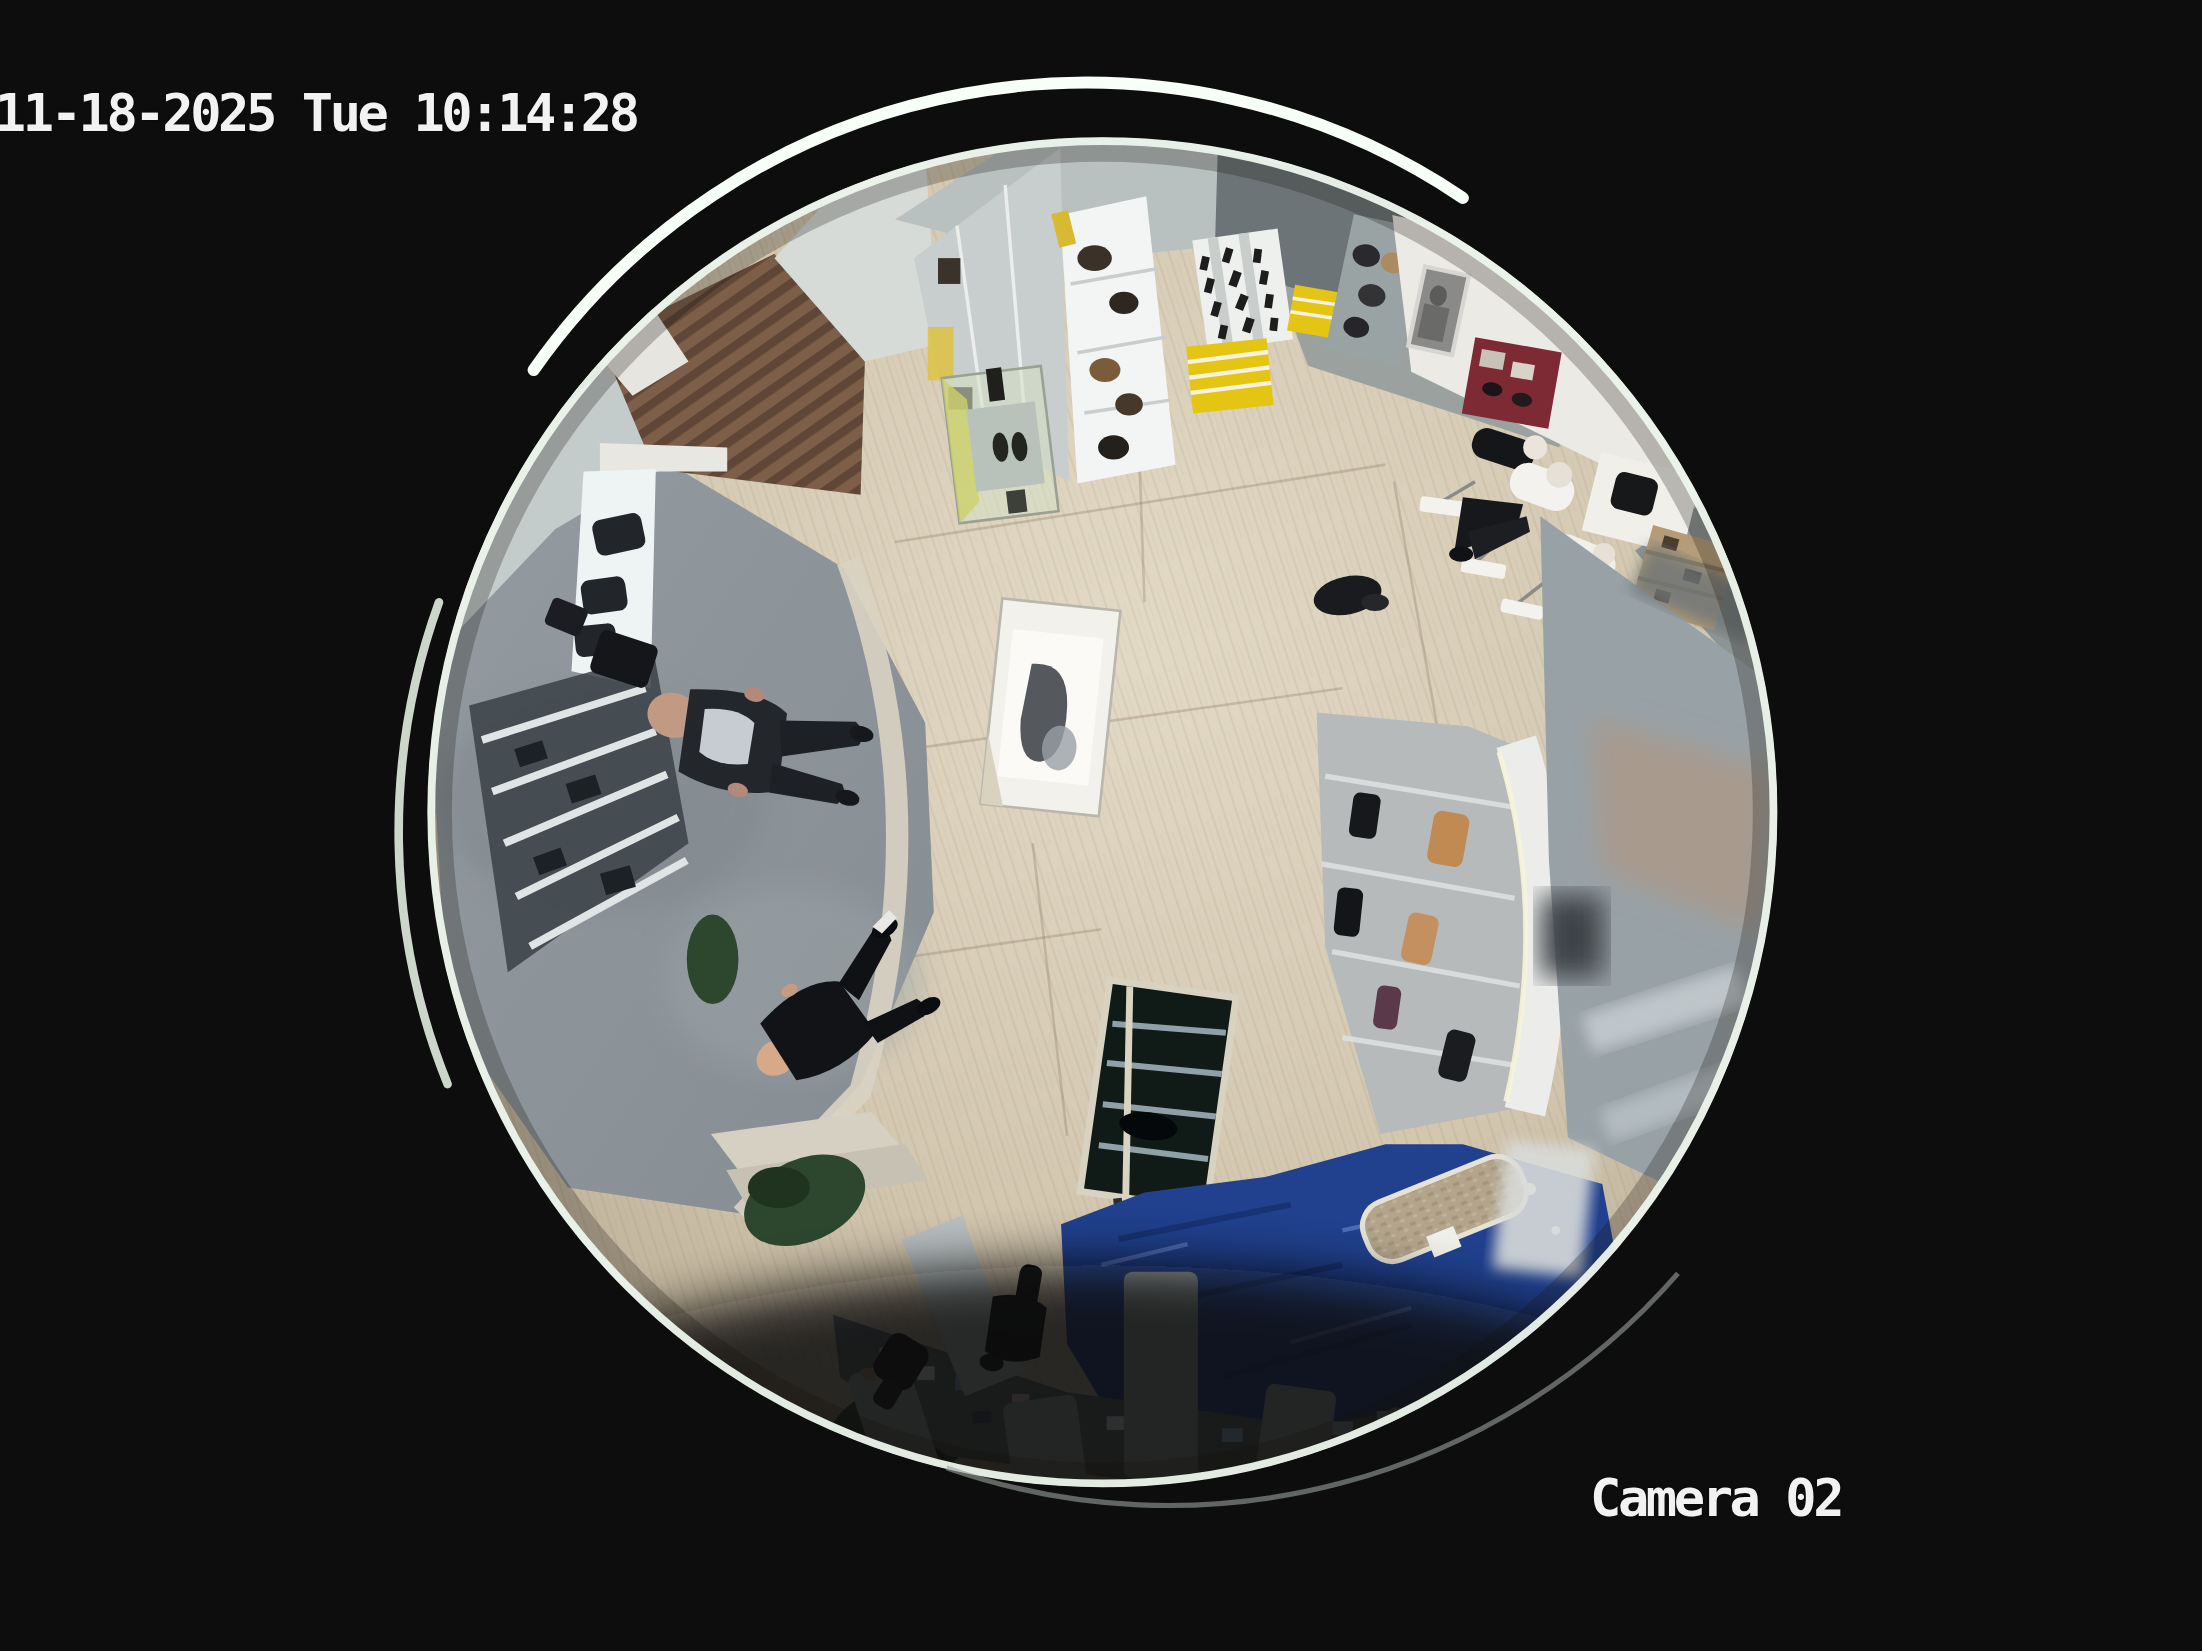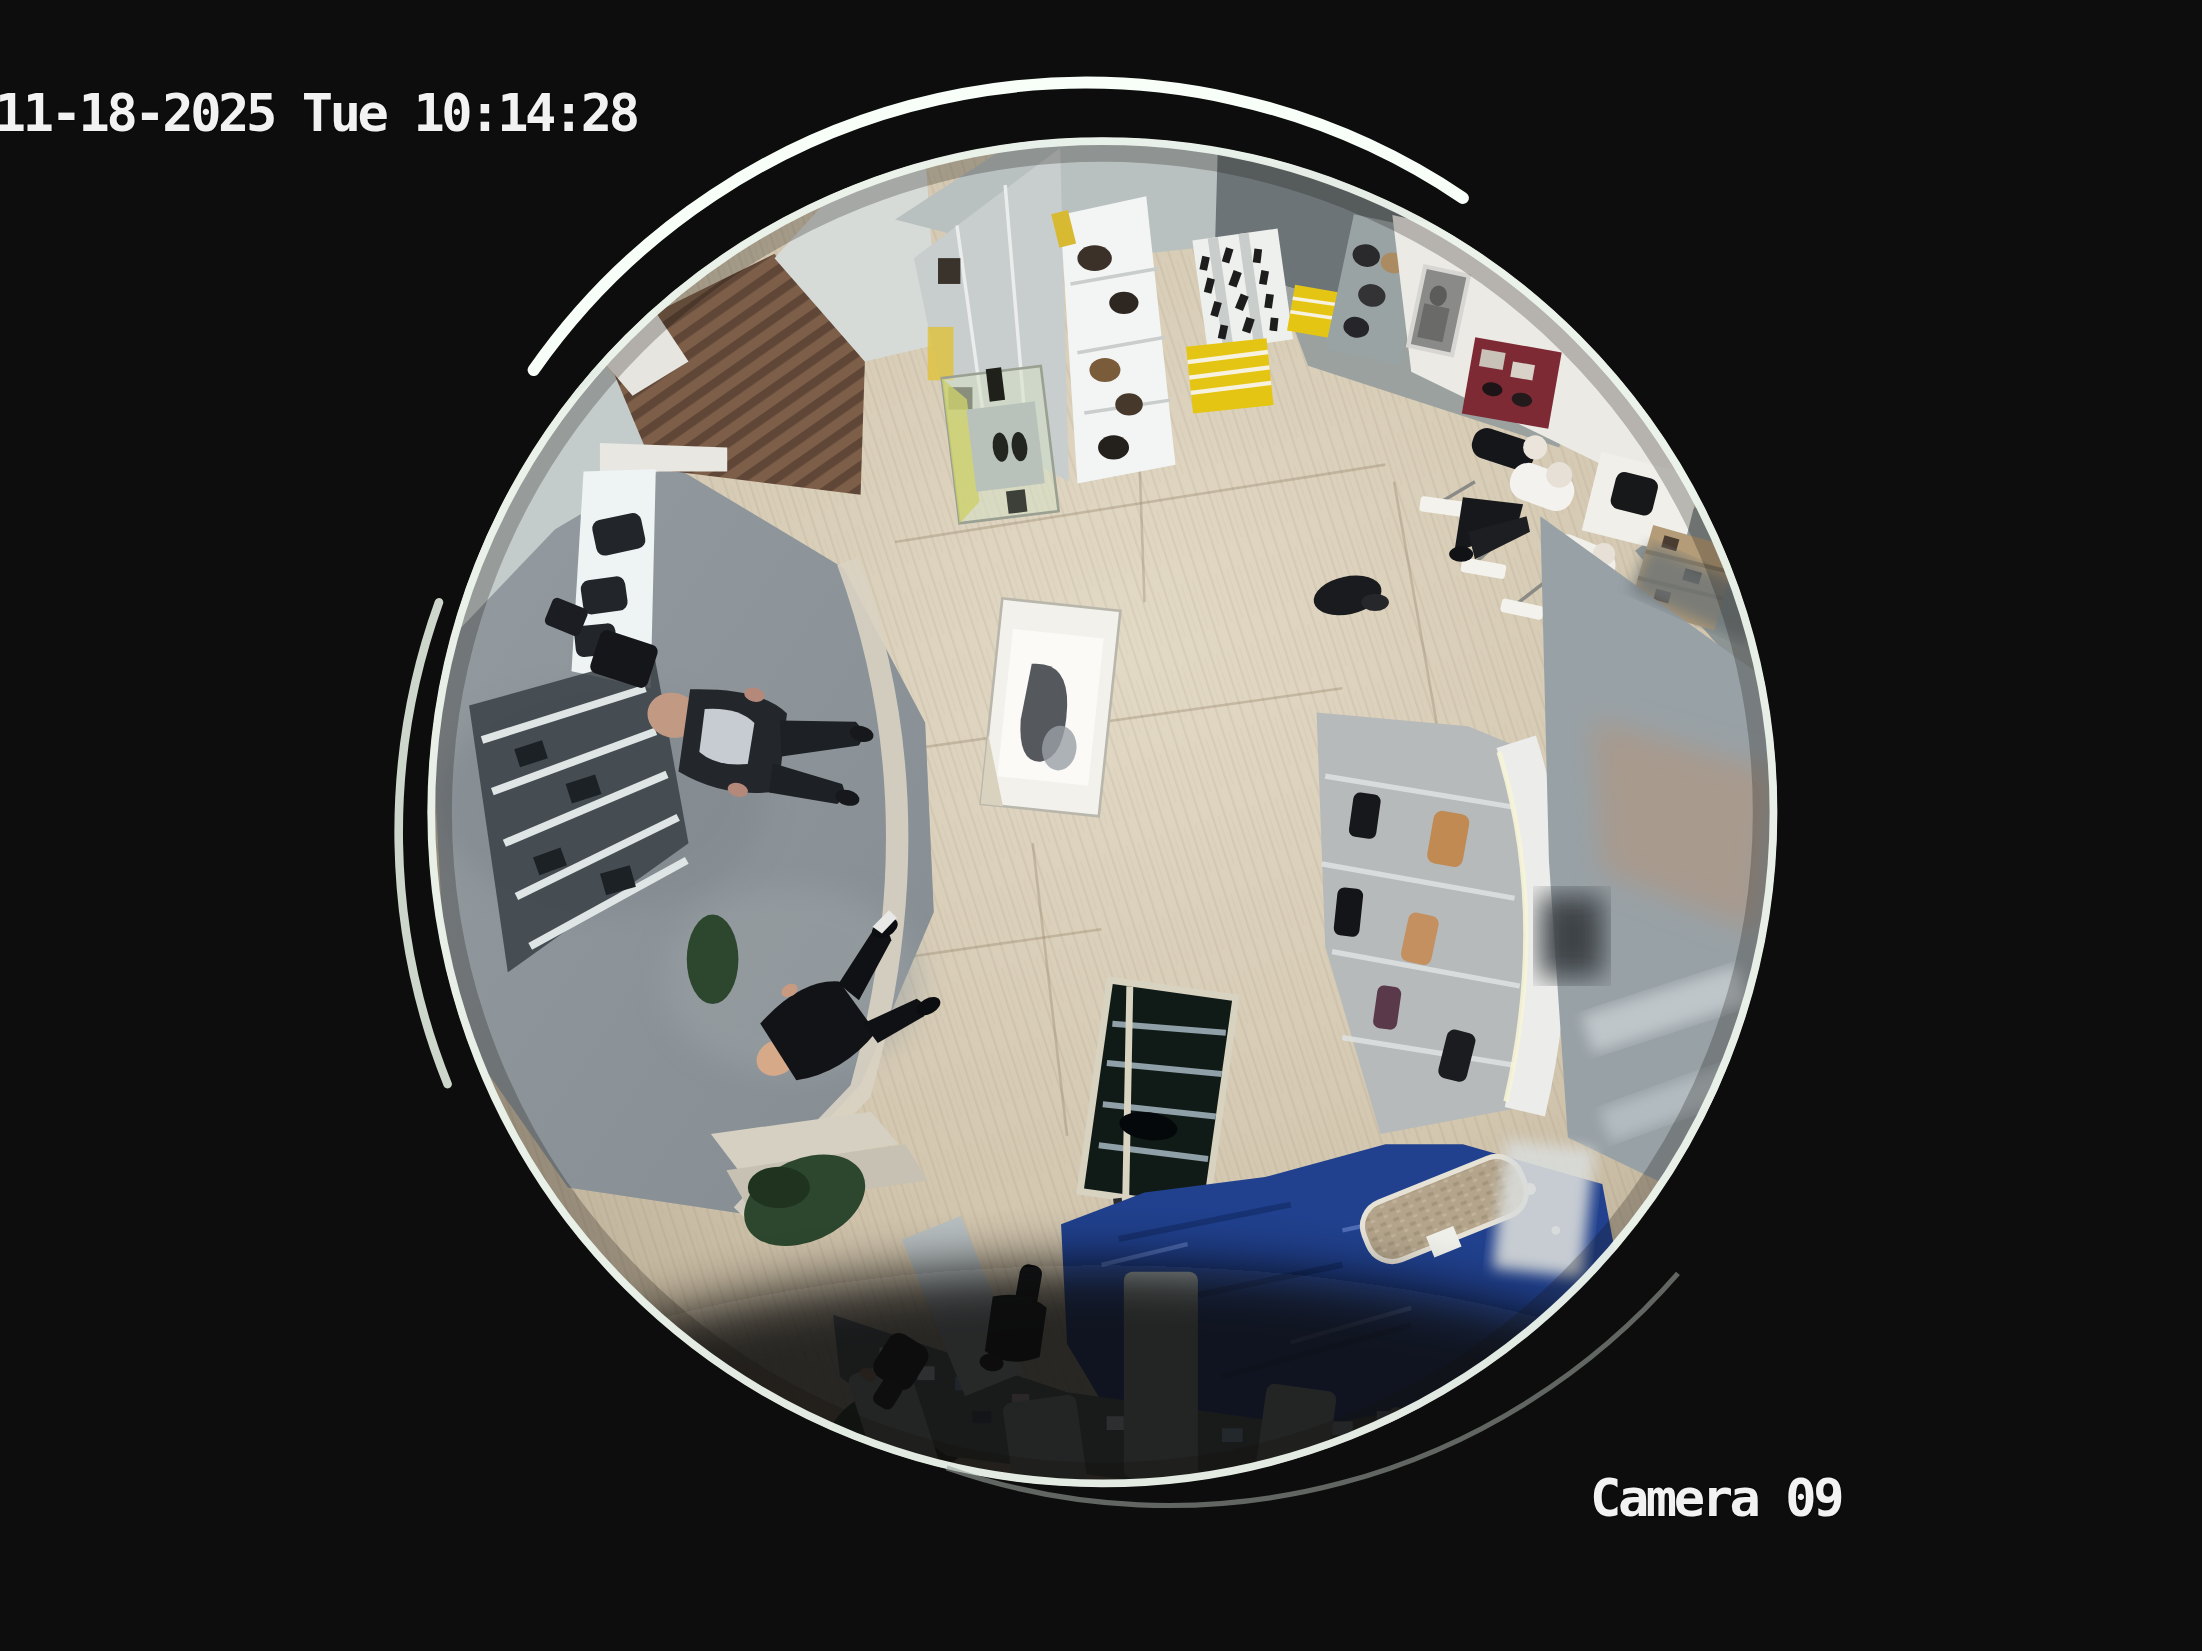--- a/index.html
+++ b/index.html
@@ -25,21 +25,21 @@
     z-index:5;
   }
   #osd-timestamp{left:-5.2px;top:83px;}
   #osd-camera{left:1590px;top:1468px;}
   svg.lens{position:absolute;left:0;top:0;}
 </style>
 </head>
 <body>
 
 <div class="osd" id="osd-timestamp">11-18-2025 Tue 10:14:28</div>
-<div class="osd" id="osd-camera">Camera 09</div>
+<div class="osd" id="osd-camera">Camera 02</div>
 
 <svg class="lens" width="2203" height="1652" viewBox="0 0 2560 1920">
   <defs>
     <clipPath id="lens-clip">
         <circle cx="1281" cy="944" r="784"></circle>
       </clipPath>
     <radialGradient id="floorGrad" cx="52%" cy="38%" r="75%">
       <stop offset="0%" stop-color="#e3dac6"></stop>
       <stop offset="55%" stop-color="#d3c7b0"></stop>
       <stop offset="100%" stop-color="#b3a58c"></stop>

